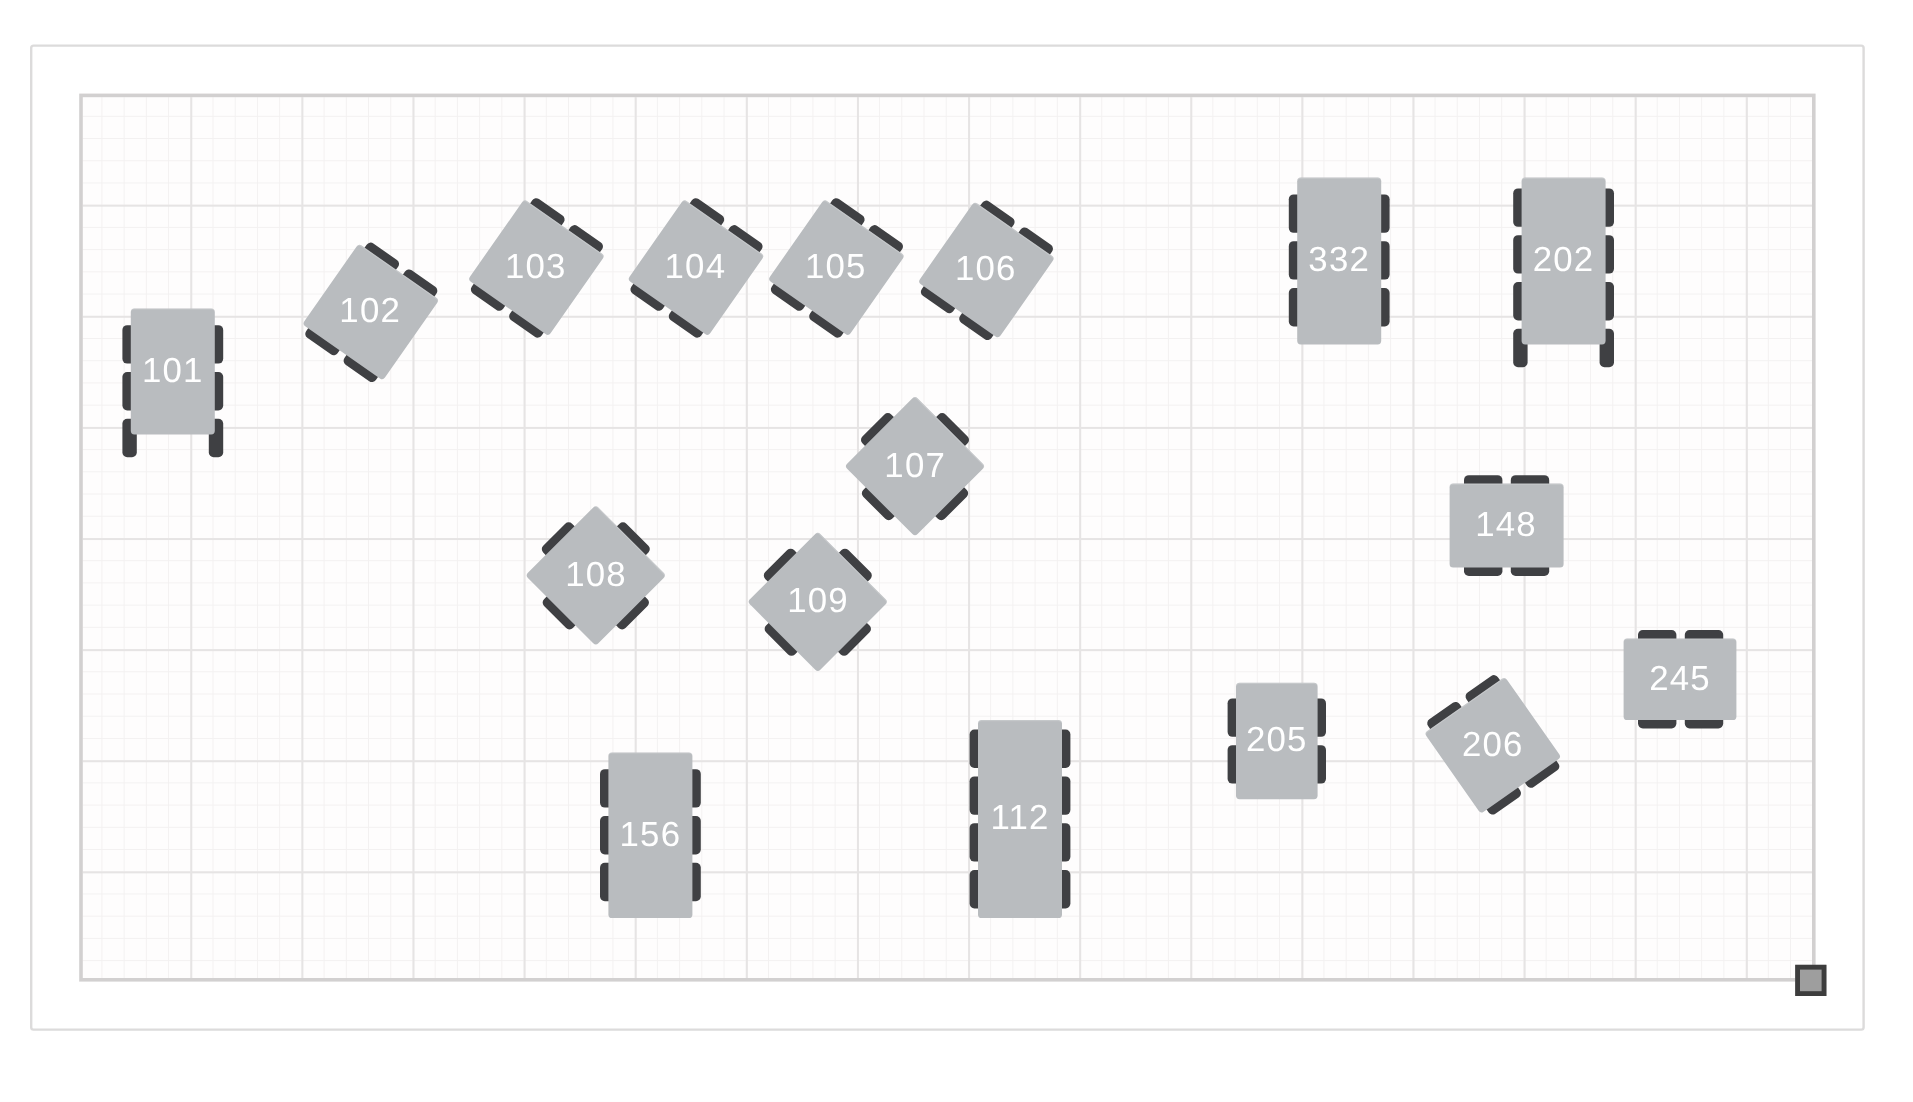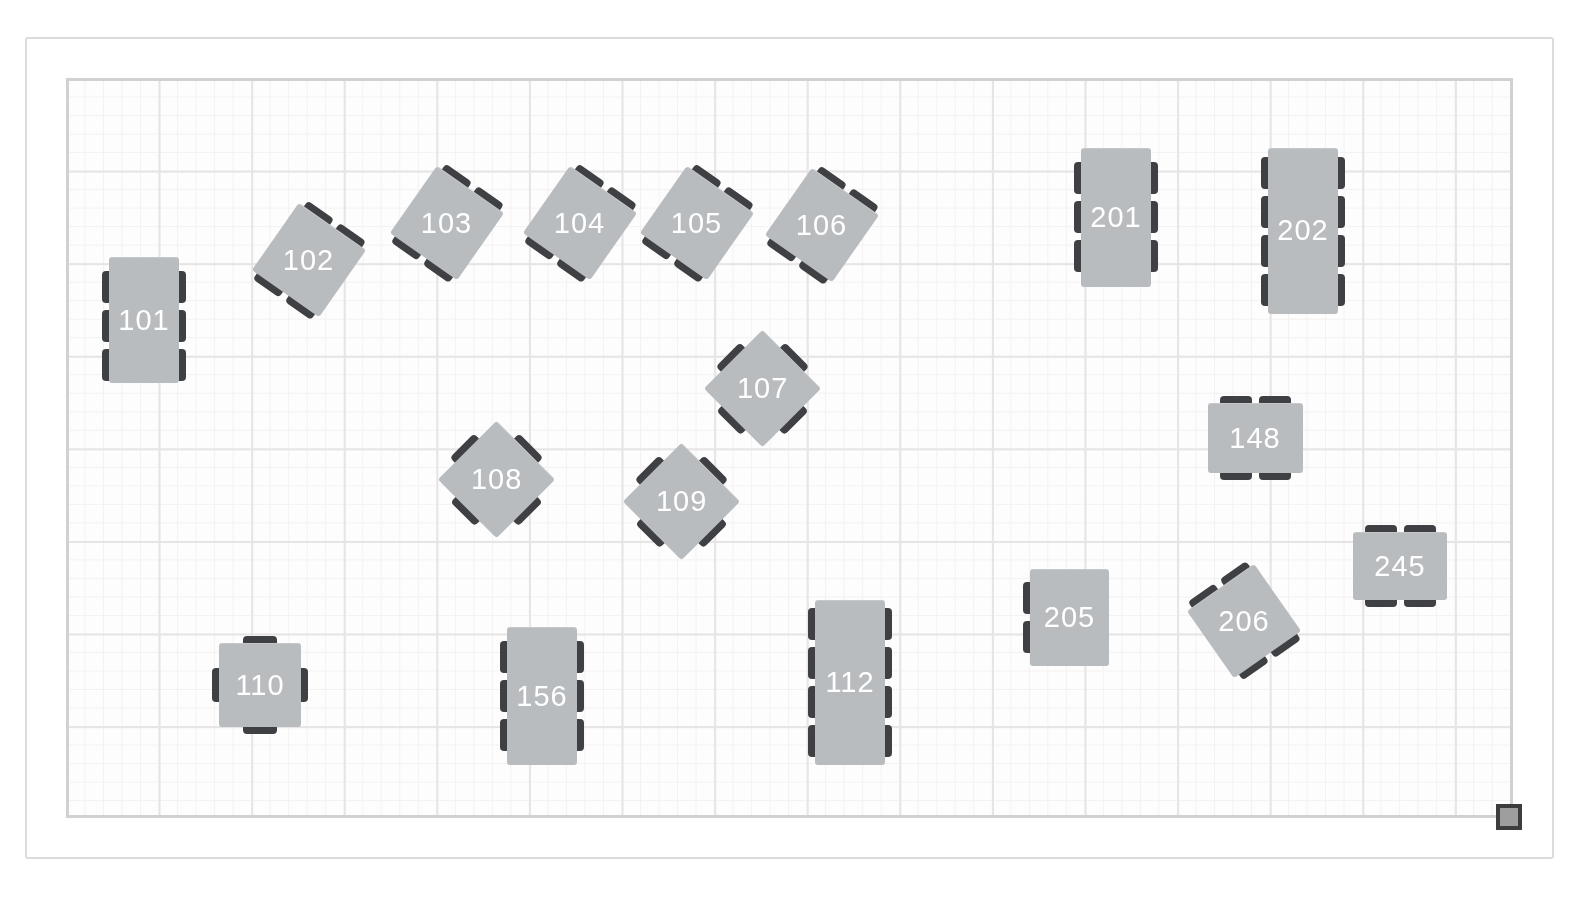--- a/index.html
+++ b/index.html
@@ -59,21 +59,21 @@
     z-index:5;
   }
 </style>
 </head>
 <body>
 
 <div class="frame">
   <div class="room">
 
     <div class="resize-handle"></div>
-  <div class="table" style="left: 40px; top: 176px; width: 70px; height: 126px;">
+  <div class="table" style="left: 40px; top: 176px; width: 70px; height: 105px;">
         <div class="chair" style="left: -7px; top: 14px; width: 12px; height: 32px;"></div>
         <div class="chair" style="left: -7px; top: 53px; width: 12px; height: 32px;"></div>
         <div class="chair" style="left: -7px; top: 92px; width: 12px; height: 32px;"></div>
         <div class="chair" style="left: 65px; top: 14px; width: 12px; height: 32px;"></div>
         <div class="chair" style="left: 65px; top: 53px; width: 12px; height: 32px;"></div>
         <div class="chair" style="left: 65px; top: 92px; width: 12px; height: 32px;"></div>
         <div class="table-top">
           <span class="table-label">101</span>
         </div>
       </div>
@@ -140,29 +140,20 @@
           <span class="table-label" style="transform: rotate(-45deg);">108</span>
         </div>
       </div>
       <div class="table" style="left: 570.5px; top: 378.5px; width: 83px; height: 83px; transform: rotate(45deg);">
         <div class="chair" style="top: -7px; left: 24.5px; width: 34px; height: 12px;"></div>
         <div class="chair" style="left: 78px; top: 24.5px; width: 12px; height: 34px;"></div>
         <div class="chair" style="top: 78px; left: 24.5px; width: 34px; height: 12px;"></div>
         <div class="chair" style="left: -7px; top: 24.5px; width: 12px; height: 34px;"></div>
         <div class="table-top">
           <span class="table-label" style="transform: rotate(-45deg);">109</span>
-        </div>
-      </div>
-      <div class="table" style="left: 150px; top: 562px; width: 82px; height: 84px;">
-        <div class="chair" style="top: -7px; left: 24px; width: 34px; height: 12px;"></div>
-        <div class="chair" style="left: 77px; top: 25px; width: 12px; height: 34px;"></div>
-        <div class="chair" style="top: 79px; left: 24px; width: 34px; height: 12px;"></div>
-        <div class="chair" style="left: -7px; top: 25px; width: 12px; height: 34px;"></div>
-        <div class="table-top">
-          <span class="table-label">110</span>
         </div>
       </div>
       <div class="table" style="left: 438px; top: 546px; width: 70px; height: 138px;">
         <div class="chair" style="left: -7px; top: 14px; width: 12px; height: 32px;"></div>
         <div class="chair" style="left: -7px; top: 53px; width: 12px; height: 32px;"></div>
         <div class="chair" style="left: -7px; top: 92px; width: 12px; height: 32px;"></div>
         <div class="chair" style="left: 65px; top: 14px; width: 12px; height: 32px;"></div>
         <div class="chair" style="left: 65px; top: 53px; width: 12px; height: 32px;"></div>
         <div class="chair" style="left: 65px; top: 92px; width: 12px; height: 32px;"></div>
         <div class="table-top">
@@ -183,24 +174,24 @@
         </div>
       </div>
       <div class="table" style="left: 1012px; top: 66.5px; width: 70px; height: 139px;">
         <div class="chair" style="left: -7px; top: 14.5px; width: 12px; height: 32px;"></div>
         <div class="chair" style="left: -7px; top: 53.5px; width: 12px; height: 32px;"></div>
         <div class="chair" style="left: -7px; top: 92.5px; width: 12px; height: 32px;"></div>
         <div class="chair" style="left: 65px; top: 14.5px; width: 12px; height: 32px;"></div>
         <div class="chair" style="left: 65px; top: 53.5px; width: 12px; height: 32px;"></div>
         <div class="chair" style="left: 65px; top: 92.5px; width: 12px; height: 32px;"></div>
         <div class="table-top">
-          <span class="table-label">201</span>
-        </div>
-      </div>
-      <div class="table" style="left: 1199px; top: 66.5px; width: 70px; height: 166px; border-radius: 30px;">
+          <span class="table-label">332</span>
+        </div>
+      </div>
+      <div class="table" style="left: 1199px; top: 66.5px; width: 70px; height: 139px; border-radius: 30px;">
         <div class="chair" style="left: -7px; top: 9px; width: 12px; height: 32px;"></div>
         <div class="chair" style="left: -7px; top: 48px; width: 12px; height: 32px;"></div>
         <div class="chair" style="left: -7px; top: 87px; width: 12px; height: 32px;"></div>
         <div class="chair" style="left: -7px; top: 126px; width: 12px; height: 32px;"></div>
         <div class="chair" style="left: 65px; top: 9px; width: 12px; height: 32px;"></div>
         <div class="chair" style="left: 65px; top: 48px; width: 12px; height: 32px;"></div>
         <div class="chair" style="left: 65px; top: 87px; width: 12px; height: 32px;"></div>
         <div class="chair" style="left: 65px; top: 126px; width: 12px; height: 32px;"></div>
         <div class="table-top">
           <span class="table-label">202</span>
@@ -208,21 +199,21 @@
       </div>
       <div class="table" style="left: 1138.5px; top: 322px; width: 95px; height: 70px;">
         <div class="chair" style="top: -7px; left: 12px; width: 32px; height: 12px;"></div>
         <div class="chair" style="top: -7px; left: 51px; width: 32px; height: 12px;"></div>
         <div class="chair" style="top: 65px; left: 12px; width: 32px; height: 12px;"></div>
         <div class="chair" style="top: 65px; left: 51px; width: 32px; height: 12px;"></div>
         <div class="table-top">
           <span class="table-label">148</span>
         </div>
       </div>
-      <div class="table" style="left: 961px; top: 487.5px; width: 68px; height: 97px; padding-left: 11px;">
+      <div class="table" style="left: 961px; top: 487.5px; width: 68px; height: 97px;">
         <div class="chair" style="left: -7px; top: 13px; width: 12px; height: 32px;"></div>
         <div class="chair" style="left: -7px; top: 52px; width: 12px; height: 32px;"></div>
         <div class="chair" style="left: 63px; top: 13px; width: 12px; height: 32px;"></div>
         <div class="chair" style="left: 63px; top: 52px; width: 12px; height: 32px;"></div>
         <div class="table-top">
           <span class="table-label">205</span>
         </div>
       </div>
       <div class="table" style="left: 1134px; top: 499px; width: 82px; height: 82px; transform: rotate(-35deg);">
         <div class="chair" style="top: -7px; left: 5.5px; width: 32px; height: 12px;"></div>

